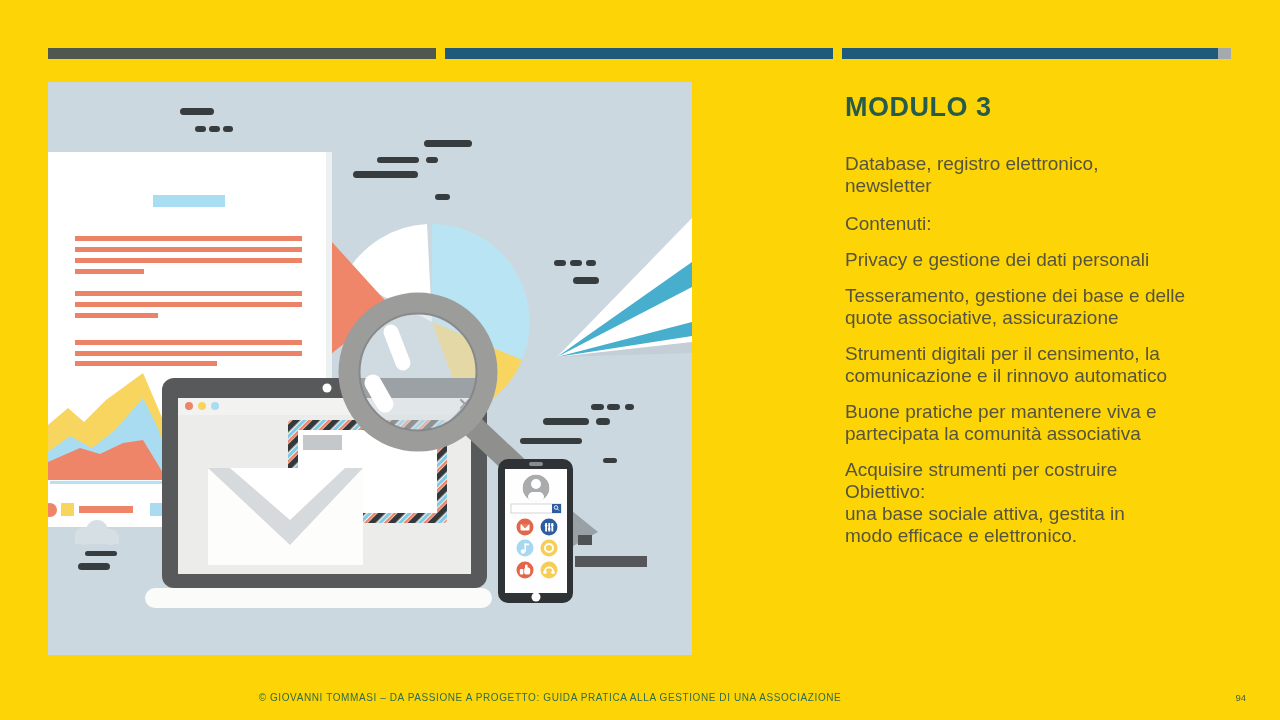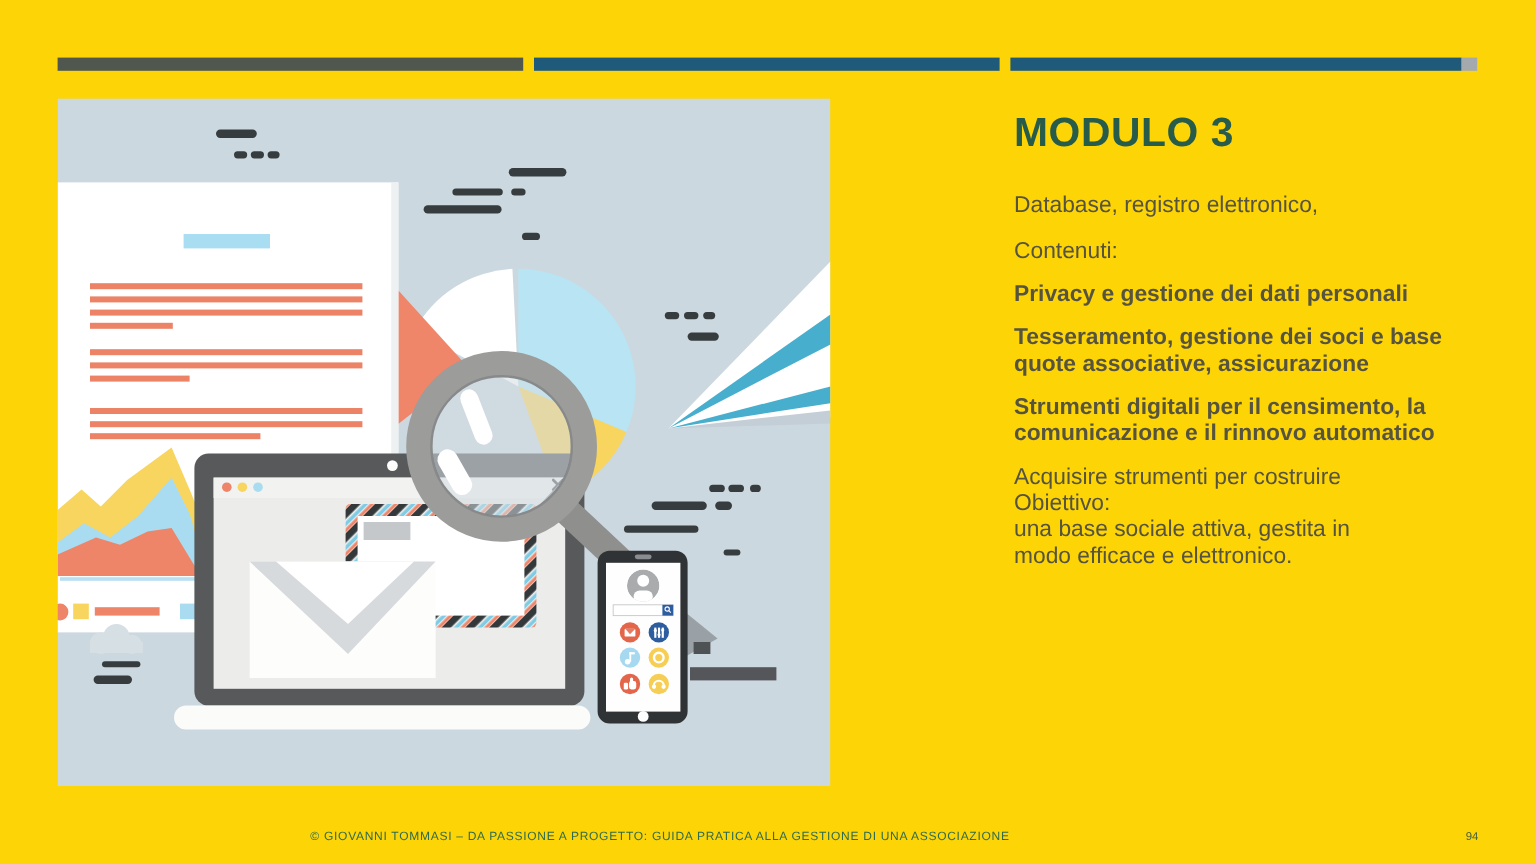--- a/index.html
+++ b/index.html
@@ -13,32 +13,32 @@
   #bar2{left:445px;width:388px;background:#205a7a;}
   #bar3{left:842px;width:376px;background:#205a7a;}
   #barcap{left:1218px;width:13px;background:#a4a9ad;}
   #illustration{
     position:absolute;left:48px;top:82px;width:644px;height:573px;
   }
   #right-col{
     position:absolute;left:845px;top:92px;width:400px;color:#56543e;
   }
   #slide-title{
-    font-size:34px;font-weight:700;color:#275b4a;letter-spacing:.5px;
+    font-size:27px;font-weight:700;color:#275b4a;letter-spacing:.5px;
     margin:0 0 30px 0;
   }
-  .para{font-size:19px;line-height:22px;margin:0 0 14px 0;font-weight:700;}
+  .para{font-size:19px;line-height:22px;margin:0 0 14px 0;font-weight:400;}
   .para.bold{font-weight:400;}
   .para.first{margin-bottom:16px;}
   #footer{
     position:absolute;left:0;bottom:17px;width:1100px;text-align:center;
     font-size:10px;letter-spacing:.6px;color:#2e6b4f;font-weight:400;
   }
   #page-number{
-    position:absolute;right:48px;bottom:17px;font-size:9.5px;color:#44603f;
+    position:absolute;right:34px;bottom:17px;font-size:9.5px;color:#44603f;
   }
 </style>
 </head>
 <body>
 
 <div class="topbar" id="bar1"></div>
 <div class="topbar" id="bar2"></div>
 <div class="topbar" id="bar3"></div>
 <div class="topbar" id="barcap"></div>
 
@@ -232,40 +232,45 @@
     </g>
   </g>
 </svg>
 </div>
 
 <div id="right-col">
   <h1 id="slide-title">MODULO 3</h1>
 
   <div class="para bold first">
     <div>Database, registro elettronico,</div>
+    <div>newsletter</div>
   </div>
 
   <div class="para bold">
     <div>Contenuti:</div>
   </div>
 
   <div class="para">
     <div>Privacy e gestione dei dati personali</div>
   </div>
 
   <div class="para">
-    <div>Tesseramento, gestione dei soci e base</div>
+    <div>Tesseramento, gestione dei base e delle</div>
     <div>quote associative, assicurazione</div>
   </div>
 
   <div class="para">
     <div>Strumenti digitali per il censimento, la</div>
     <div>comunicazione e il rinnovo automatico</div>
   </div>
 
+  <div class="para">
+    <div>Buone pratiche per mantenere viva e</div>
+    <div>partecipata la comunità associativa</div>
+  </div>
 
   <div class="para bold">
     <div>Acquisire strumenti per costruire</div>
     <div>Obiettivo:</div>
     <div>una base sociale attiva, gestita in</div>
     <div>modo efficace e elettronico.</div>
   </div>
 </div>
 
 <div id="footer">© GIOVANNI TOMMASI – DA PASSIONE A PROGETTO: GUIDA PRATICA ALLA GESTIONE DI UNA ASSOCIAZIONE</div>

